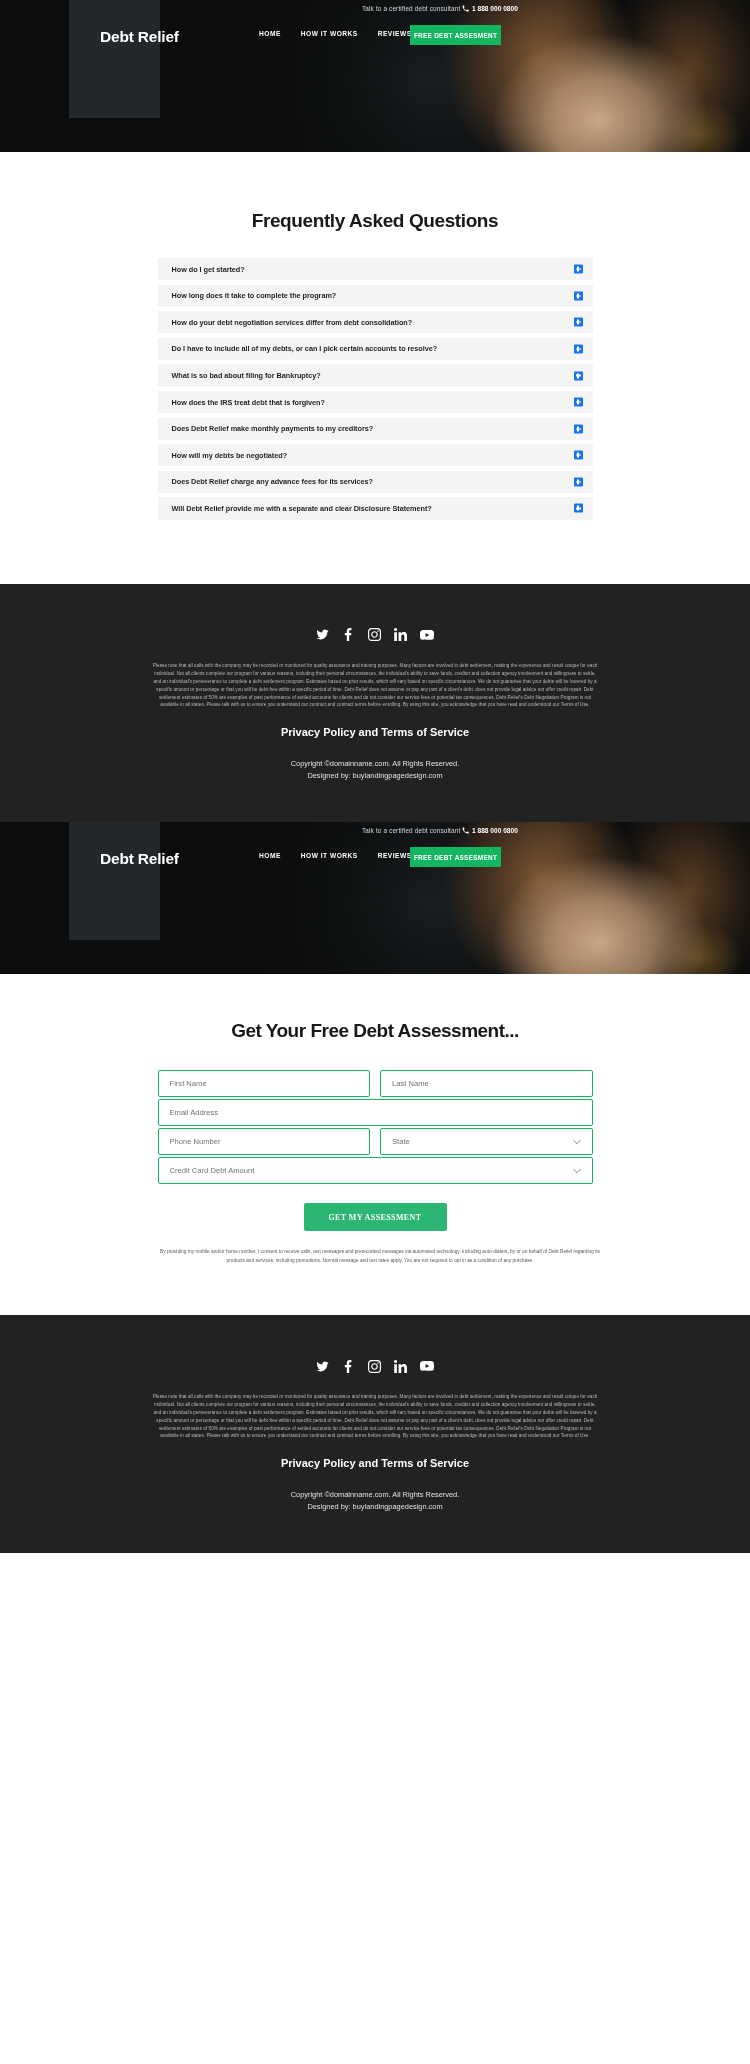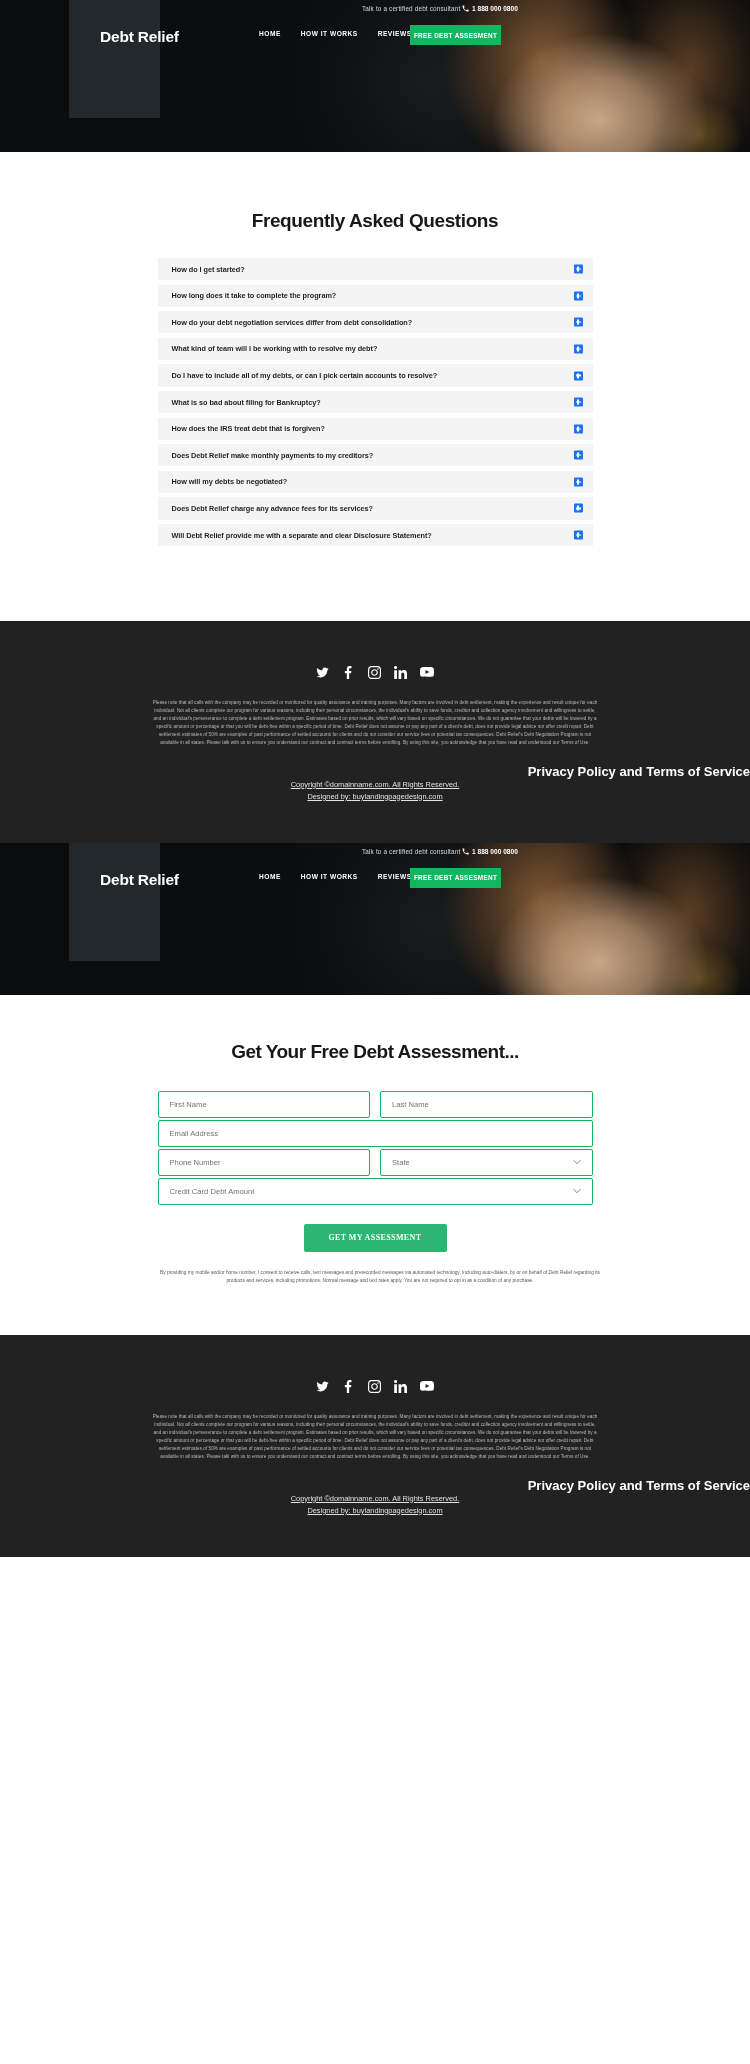--- a/index.html
+++ b/index.html
@@ -116,21 +116,21 @@
     padding: 58px 0 60px 0;
   }
   .faq-title {
     text-align: center;
     font-size: 19px;
     font-weight: 700;
     color: #16181a;
     letter-spacing: -0.4px;
     margin-bottom: 26px;
   }
-  .faq-list { width: 435px; margin: 15px auto; }
+  .faq-list { width: 435px; margin: 4px auto; }
   .faq-row {
     position: relative;
     height: 22.3px;
     background: #f4f4f5;
     margin-bottom: 4.3px;
     display: flex;
     align-items: center;
     cursor: pointer;
   }
   .faq-q {
@@ -174,32 +174,30 @@
     color: #b9b9b9;
     font-size: 4.6px;
     line-height: 1.72;
     text-align: center;
     letter-spacing: 0.05px;
   }
   .privacy-link {
     display: block;
     margin-top: 17px;
     color: #ffffff;
-    font-size: 13px;
+    font-size: 11px;
     font-weight: 700;
     text-decoration: none;
     cursor: pointer;
-    text-align: right;
   }
   .copyright {
-    margin-top: 0;
+    margin-top: 20px;
     color: #e2e2e2;
     font-size: 7.4px;
     line-height: 1.62;
-    text-decoration: underline;
   }
 
   
   .form-section {
     background: #ffffff;
     padding: 46px 0 50px 0;
   }
   .form-title {
     text-align: center;
     font-size: 19px;
@@ -296,24 +294,20 @@
       </div>
       <div class="faq-row">
         <span class="faq-q">How long does it take to complete the program?</span>
         <span class="faq-plus"></span>
       </div>
       <div class="faq-row">
         <span class="faq-q">How do your debt negotiation services differ from debt consolidation?</span>
         <span class="faq-plus"></span>
       </div>
       <div class="faq-row">
-        <span class="faq-q">What kind of team will I be working with to resolve my debt?</span>
-        <span class="faq-plus"></span>
-      </div>
-      <div class="faq-row">
         <span class="faq-q">Do I have to include all of my debts, or can I pick certain accounts to resolve?</span>
         <span class="faq-plus"></span>
       </div>
       <div class="faq-row">
         <span class="faq-q">What is so bad about filing for Bankruptcy?</span>
         <span class="faq-plus"></span>
       </div>
       <div class="faq-row">
         <span class="faq-q">How does the IRS treat debt that is forgiven?</span>
         <span class="faq-plus"></span>

